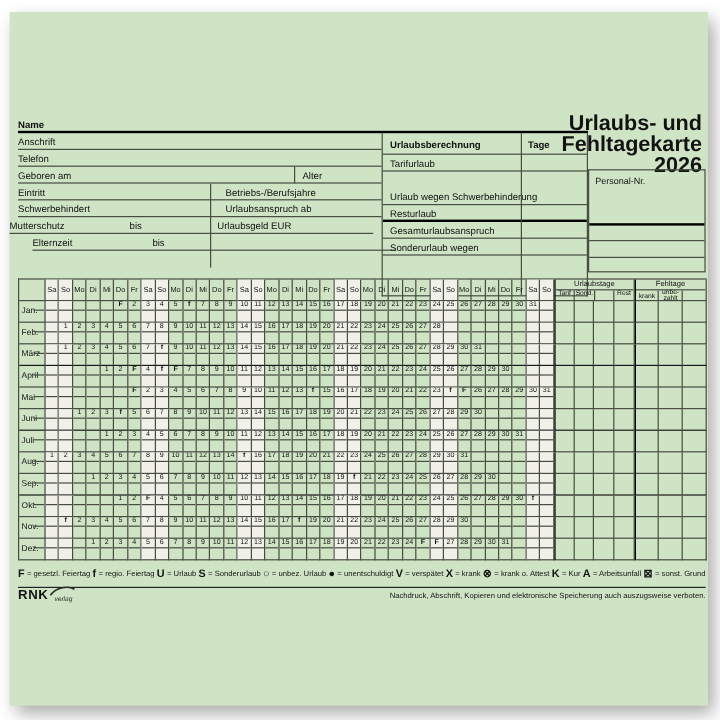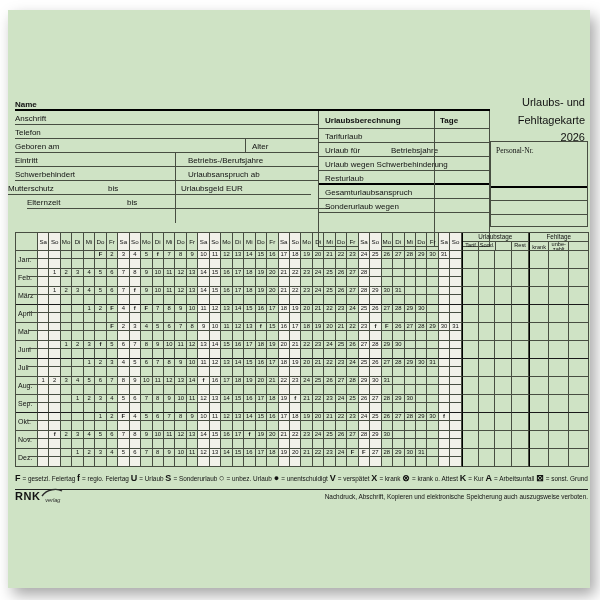--- a/index.html
+++ b/index.html
@@ -8,22 +8,22 @@
     --bg:#cfe3c5; --we:#f1f1e9; --ln:#474d41; --strong:#000; --txt:#121212;
   }
   .card{position:absolute;left:8px;top:10px;width:582px;height:578px;
     background:var(--bg);box-shadow:5px 7px 14px rgba(0,0,0,.35);box-sizing:border-box;}
   .abs{position:absolute;box-sizing:border-box;}
   .lbl{font-size:8px;line-height:13px;}
   .b{font-weight:bold;}
   
   .frow{position:absolute;box-sizing:border-box;border-bottom:1px solid var(--ln);}
   .frow .lbl{position:absolute;left:0;top:1px;}
-  .title{position:absolute;top:84px;right:5px;text-align:right;font-weight:normal;
-    font-size:11px;line-height:17.5px;}
+  .title{position:absolute;top:84px;right:5px;text-align:right;font-weight:bold;
+    font-size:18px;line-height:17.5px;}
   .ub{position:absolute;left:310px;top:101px;width:172px;height:136px;
     border-left:1px solid var(--ln);border-right:1px solid var(--ln);
     border-bottom:1px solid var(--ln);box-sizing:border-box;}
   .ubrow{position:absolute;left:0;width:100%;box-sizing:border-box;
     border-bottom:1px solid var(--ln);}
   .ubrow .lbl{position:absolute;left:6px;top:1px;}
   .tagecol{position:absolute;left:115px;top:0;bottom:0;width:0;border-left:1px solid var(--ln);}
   .pnr{position:absolute;left:482px;top:131px;width:98px;height:86px;
     border:1px solid var(--ln);box-sizing:border-box;}
   .pline{position:absolute;left:0;width:100%;height:0;}
@@ -111,41 +111,37 @@
   <div class="abs" style="left:167px;top:143px;width:0;height:70px;border-left:1px solid var(--ln);"></div>
 
   <div class="ub">
     <div class="ubrow" style="top:0;height:18px;">
       <span class="lbl b" style="top:3px;">Urlaubsberechnung</span>
       <span class="lbl b" style="left:121px;top:3px;">Tage</span>
     </div>
     <div class="ubrow" style="top:18px;height:14px;">
       <span class="lbl">Tarifurlaub</span>
     </div>
-    <div class="ubrow" style="top:32px;height:14px;">
-      <span class="lbl">Urlaub für</span>
-      <span class="lbl" style="left:72px;">Betriebsjahre</span>
-    </div>
     <div class="ubrow" style="top:46px;height:14px;">
       <span class="lbl">Urlaub wegen Schwerbehinderung</span>
     </div>
     <div class="ubrow" style="top:74px;height:14px;">
       <span class="lbl">Gesamturlaubsanspruch</span>
     </div>
     <div class="ubrow" style="top:60px;height:14px;border-bottom:2px solid #000;">
       <span class="lbl">Resturlaub</span>
     </div>
     <div class="ubrow" style="top:88px;height:14px;">
       <span class="lbl">Sonderurlaub wegen</span>
     </div>
     <div class="tagecol"></div>
   </div>
 
   <div class="pnr">
-    <span class="lbl" style="position:absolute;left:5px;top:2px;font-size:7.5px;font-family:Liberation Serif, serif;">Personal-Nr.</span>
+    <span class="lbl" style="position:absolute;left:5px;top:2px;font-size:7.5px;">Personal-Nr.</span>
     <div class="pline" style="top:44px;border-top:2px solid #000;"></div>
     <div class="pline" style="top:58px;border-top:1px solid var(--ln);"></div>
     <div class="pline" style="top:72px;border-top:1px solid var(--ln);"></div>
   </div>
 
   <div id="grid">
       <div class="gc mcell"></div>
       <div class="gc hday we">Sa</div>
       <div class="gc hday we">So</div>
       <div class="gc hday">Mo</div>

